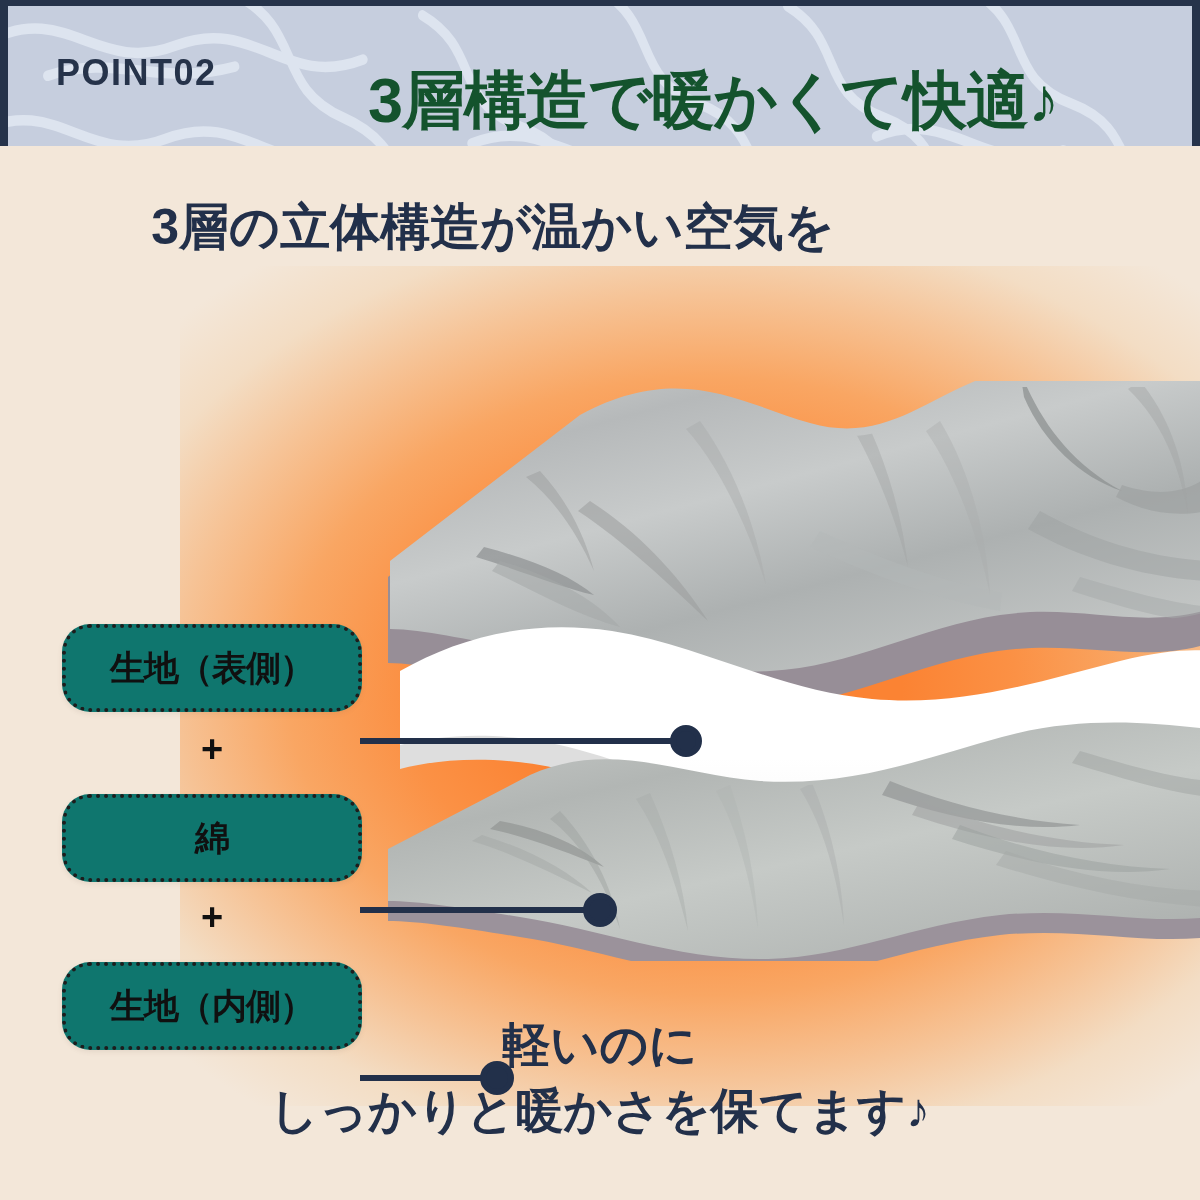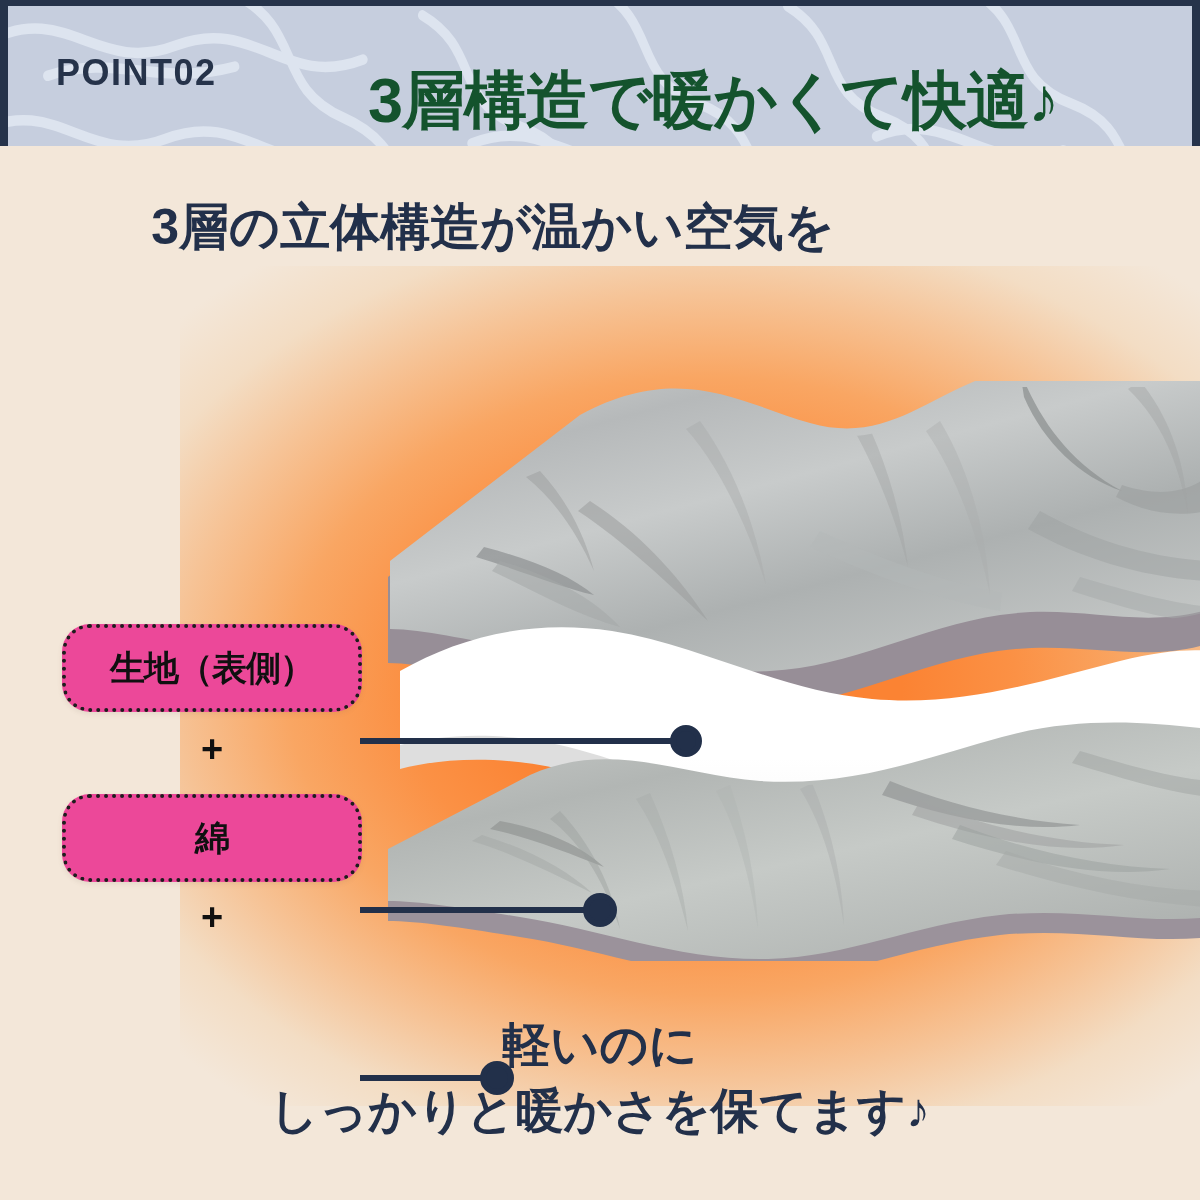--- a/index.html
+++ b/index.html
@@ -125,21 +125,21 @@
     top: 235px;
     width: 830px;
     height: 580px;
     z-index: 4;
   }
 
   
   .label-chip {
     position: absolute;
     box-sizing: border-box;
-    background: #ec4899;
+    background: #0f766e;
     border: 4px dotted #1d1d1d;
     border-radius: 28px;
     display: flex;
     align-items: center;
     justify-content: center;
     font-size: 35px;
     font-weight: bold;
     color: #101010;
     letter-spacing: -1px;
     z-index: 7;
@@ -333,20 +333,23 @@
     </svg>
 
     <div class="label-chip" id="chip-outer">
       <span>生地（表側）</span>
     </div>
     <div class="plus-sign" id="plus-1">+</div>
     <div class="label-chip" id="chip-cotton">
       <span>綿</span>
     </div>
     <div class="plus-sign" id="plus-2">+</div>
+    <div class="label-chip" id="chip-inner">
+      <span>生地（内側）</span>
+    </div>
 
     <svg id="connectors" viewBox="0 0 1200 1054">
       <g stroke="#22304a" stroke-width="6" fill="#22304a">
         <line x1="360" y1="522" x2="683" y2="522"></line>
         <circle cx="686" cy="522" r="13"></circle>
         <line x1="360" y1="691" x2="597" y2="691"></line>
         <circle cx="600" cy="691" r="14"></circle>
         <line x1="360" y1="859" x2="494" y2="859"></line>
         <circle cx="497" cy="859" r="14"></circle>
       </g>

